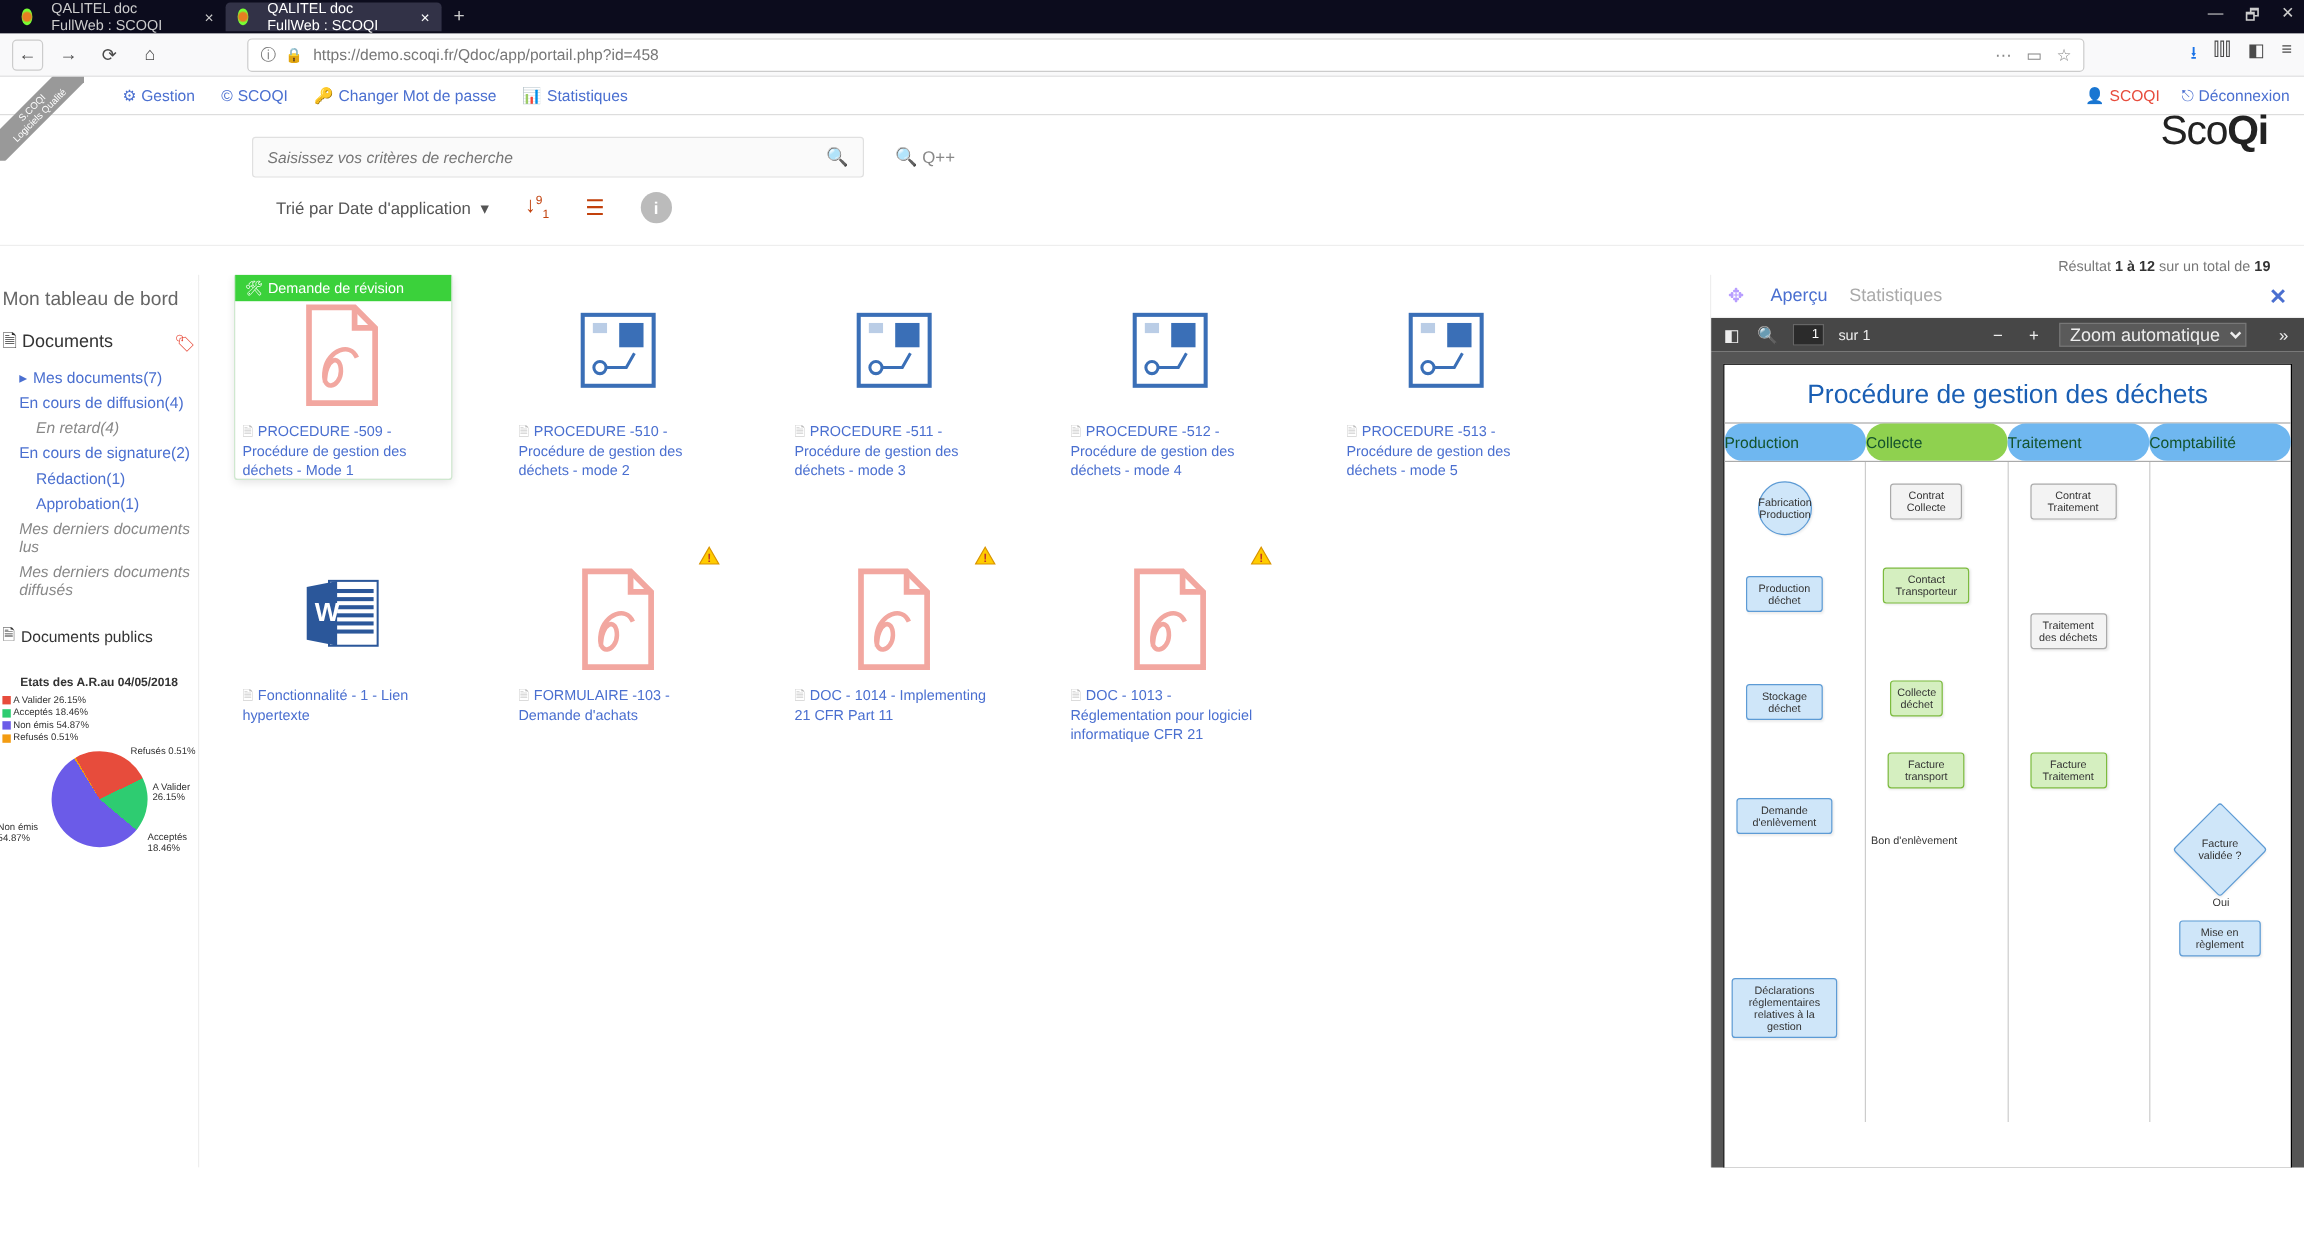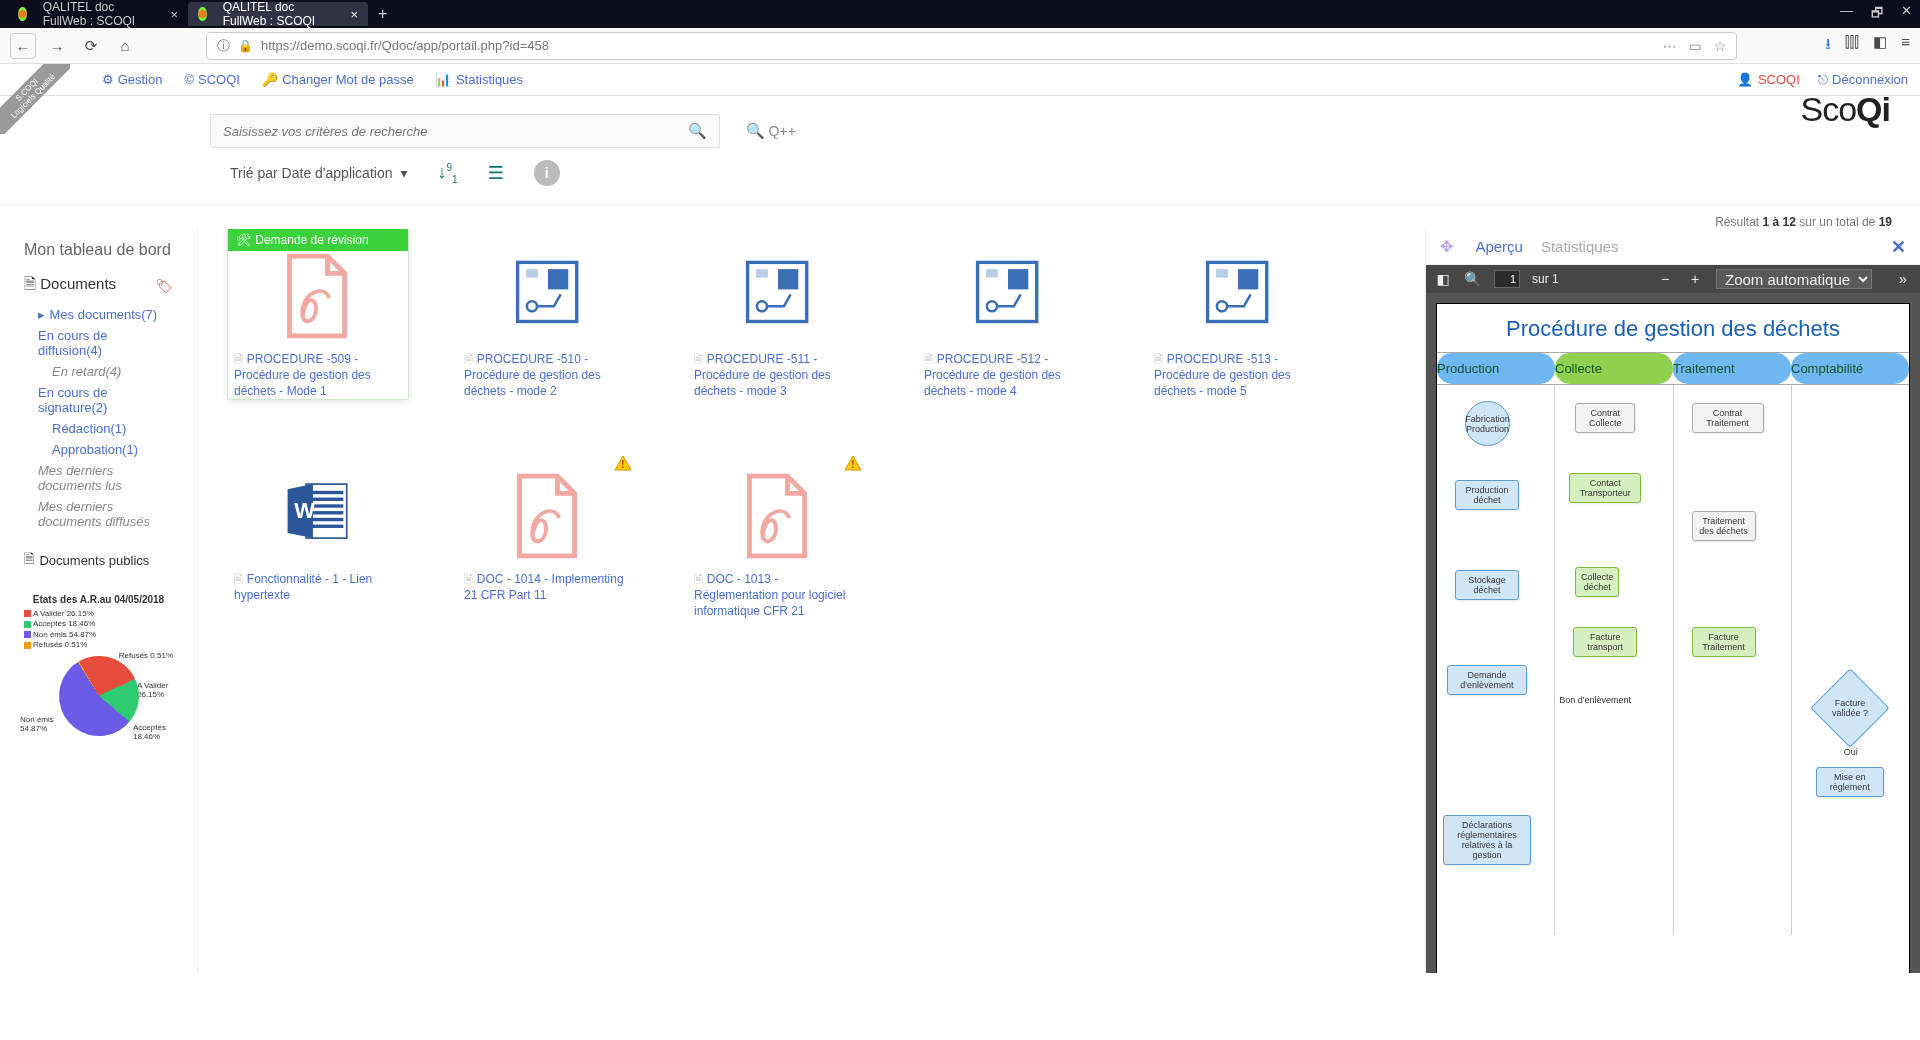--- a/index.html
+++ b/index.html
@@ -32,32 +32,32 @@
     .logout-link { color: #4a6fd0; }
 
     
     .search-row { display: flex; align-items: center; padding: 18px 0 8px 210px; gap: 20px; }
     .search-box { width: 510px; height: 34px; border: 1px solid #e0e0e0; border-radius: 3px; display: flex; align-items: center; padding: 0 12px; background: #fafafa; }
     .search-box input { flex: 1; border: none; outline: none; background: transparent; font-style: italic; color: #aaa; font-size: 13px; }
     .search-box .mag { color: #888; font-size: 15px; }
     .qpp { color: #888; font-size: 14px; padding: 0 6px; cursor: pointer; }
     .sort-row { display: flex; align-items: center; padding: 4px 0 18px 230px; gap: 30px; color: #555; }
     .sort-row .sort-label { display: flex; align-items: center; gap: 8px; cursor: pointer; font-size: 14px; }
-    .sort-icon, .list-icon, .info-icon { font-size: 18px; color: #0f766e; cursor: pointer; }
+    .sort-icon, .list-icon, .info-icon { font-size: 18px; color: #c2410c; cursor: pointer; }
     .info-icon { width: 26px; height: 26px; border-radius: 50%; background: #bbb; color: #fff; display: flex; align-items: center; justify-content: center; font-weight: bold; font-size: 14px; }
 
     .brand-logo { position: absolute; right: 30px; top: 90px; font-size: 34px; font-weight: 300; color: #222; letter-spacing: -1px; }
     .brand-logo b { font-weight: 700; }
 
     .result-line { text-align: right; padding-right: 28px; color: #777; font-size: 12px; border-top: 1px solid #eee; padding-top: 10px; }
     .result-line b { color: #333; }
 
     
     .workspace { display: flex; height: calc(1040px - 28px - 36px - 32px - 200px); }
-    .left-panel { width: 198px; border-right: 1px solid #eee; padding: 12px 24px; }
+    .left-panel { width: 166px; border-right: 1px solid #eee; padding: 12px 2px; }
     .left-panel h3 { font-size: 16px; font-weight: 400; color: #666; margin-bottom: 14px; }
     .tree-node { font-size: 13px; color: #333; padding: 3px 0; display: flex; align-items: center; gap: 5px; }
     .tree-node.link { color: #4a6fd0; cursor: pointer; }
     .tree-node.italic { font-style: italic; color: #888; }
     .indent-1 { padding-left: 14px; }
     .indent-2 { padding-left: 28px; }
     .doc-root { display: flex; align-items: center; justify-content: space-between; font-size: 15px; margin-bottom: 6px; }
     .tag-icon { color: #e74c3c; font-size: 14px; }
 
     .chart-box { margin-top: 20px; font-size: 9px; }
@@ -312,20 +312,31 @@
         </div>
         <div class="card-title"><span class="tiny-doc">🗎</span>PROCEDURE -513 - Procédure de gestion des déchets - mode 5</div>
       </div>
       <div class="doc-card">
         <div class="card-icon">
           <svg class="icon-word" viewBox="0 0 80 90">
             <use href="#word-icon"></use>
           </svg>
         </div>
         <div class="card-title"><span class="tiny-doc">🗎</span>Fonctionnalité - 1 - Lien hypertexte</div>
+      </div>
+      <div class="doc-card">
+        <svg class="alert-triangle" viewBox="0 0 18 16">
+          <use href="#alert-icon"></use>
+        </svg>
+        <div class="card-icon">
+          <svg class="icon-pdf" viewBox="0 0 80 90">
+            <use href="#pdf-icon"></use>
+          </svg>
+        </div>
+        <div class="card-title"><span class="tiny-doc">🗎</span>FORMULAIRE -103 - Demande d'achats</div>
       </div>
       <div class="doc-card">
         <svg class="alert-triangle" viewBox="0 0 18 16">
           <use href="#alert-icon"></use>
         </svg>
         <div class="card-icon">
           <svg class="icon-pdf" viewBox="0 0 80 90">
             <use href="#pdf-icon"></use>
           </svg>
         </div>

